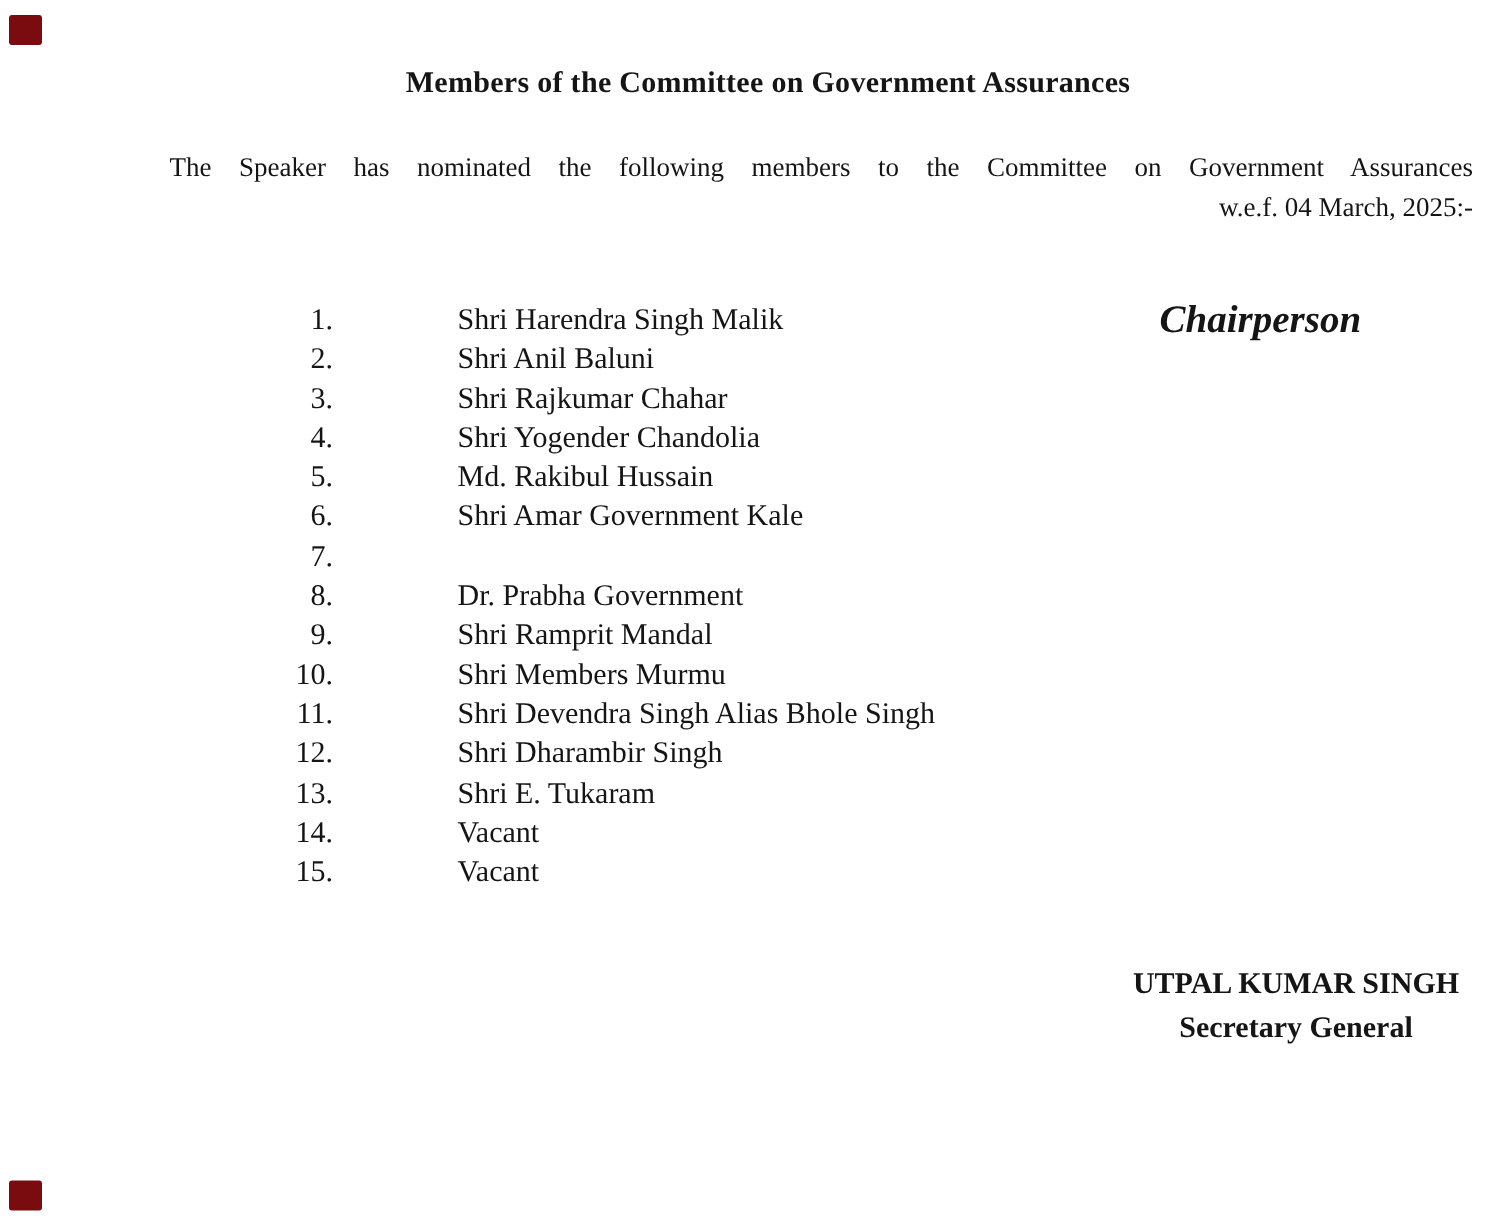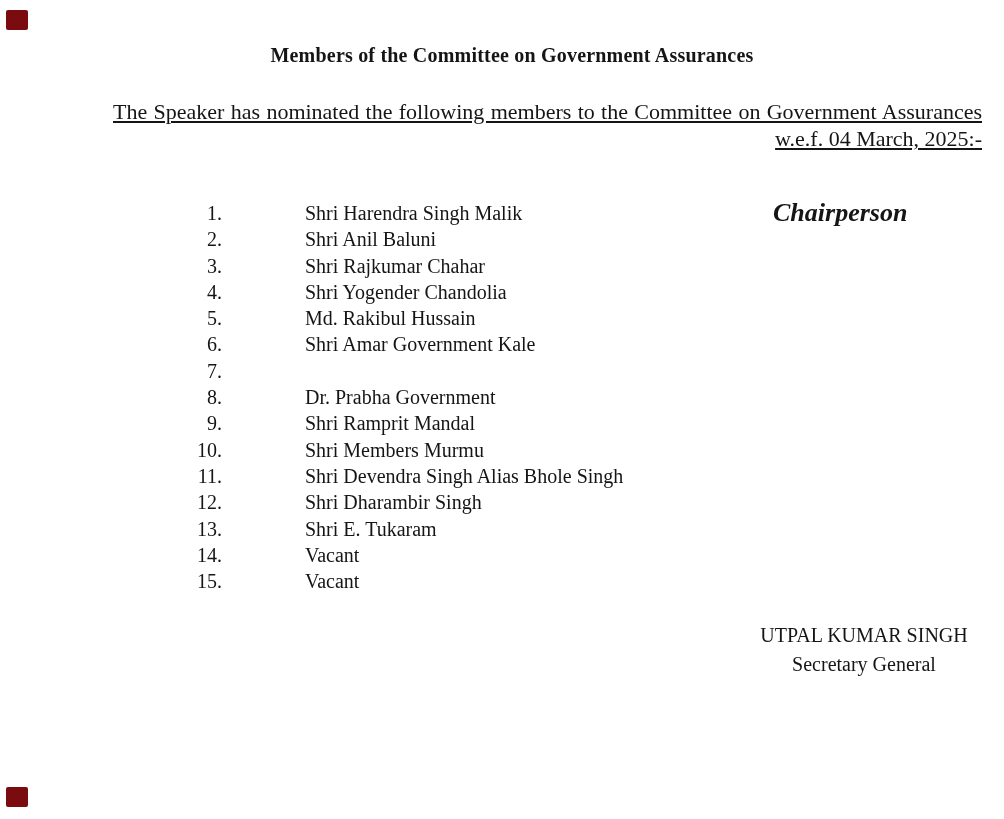--- a/index.html
+++ b/index.html
@@ -23,23 +23,22 @@
     text-align: center;
     font-size: 20px;
     font-weight: bold;
     letter-spacing: 0.2px;
   }
   .intro {
     position: absolute;
     top: 98px;
     left: 98px;
     width: 884px;
-    font-size: 22px;
+    font-size: 18px;
     line-height: 27px;
-    text-decoration: underline;
   }
   .intro-line1 {
     text-align: justify;
     text-align-last: justify;
     text-indent: 15px;
   }
   .intro-line2 {
     text-align: right;
   }
   .member-list {
@@ -68,25 +67,25 @@
   .member-role {
     position: absolute;
     left: 675px;
     top: 0;
     font-weight: bold;
     font-style: italic;
     font-size: 26px;
   }
   .signature {
     position: absolute;
-    top: 621px;
+    top: 642px;
     left: 738px;
     width: 252px;
     text-align: center;
-    font-weight: normal;
+    font-weight: bold;
     font-size: 20px;
     line-height: 28.5px;
   }
   .redaction-mark {
     position: absolute;
     left: 6px;
     width: 22px;
     height: 20px;
     background: #7a0c10;
     border-radius: 2px;

